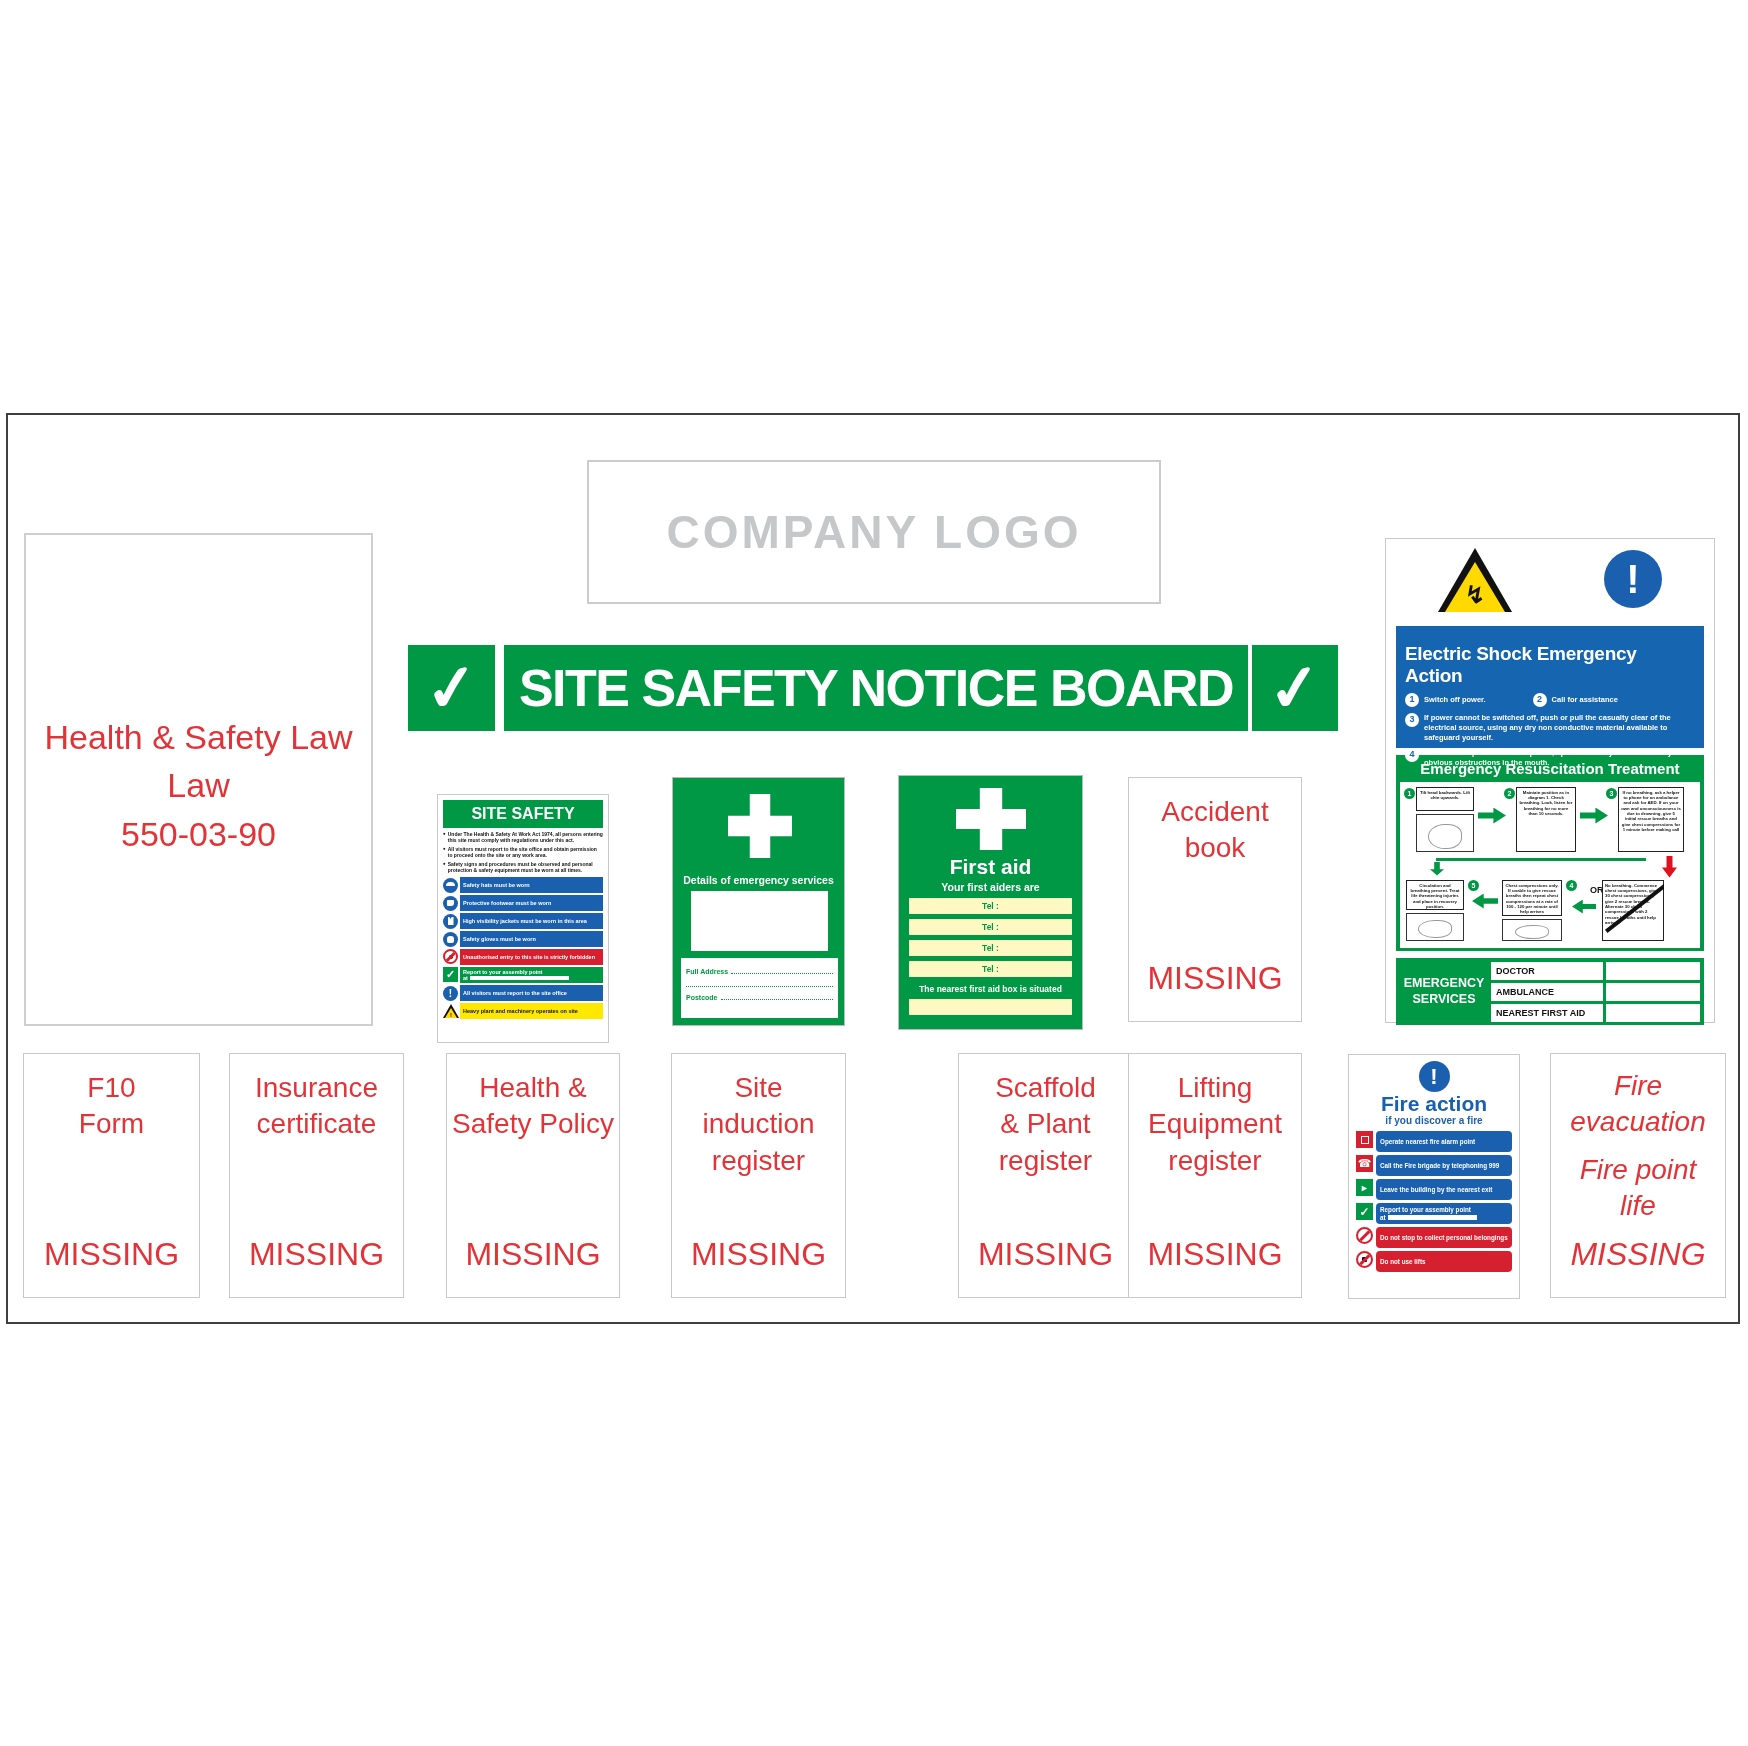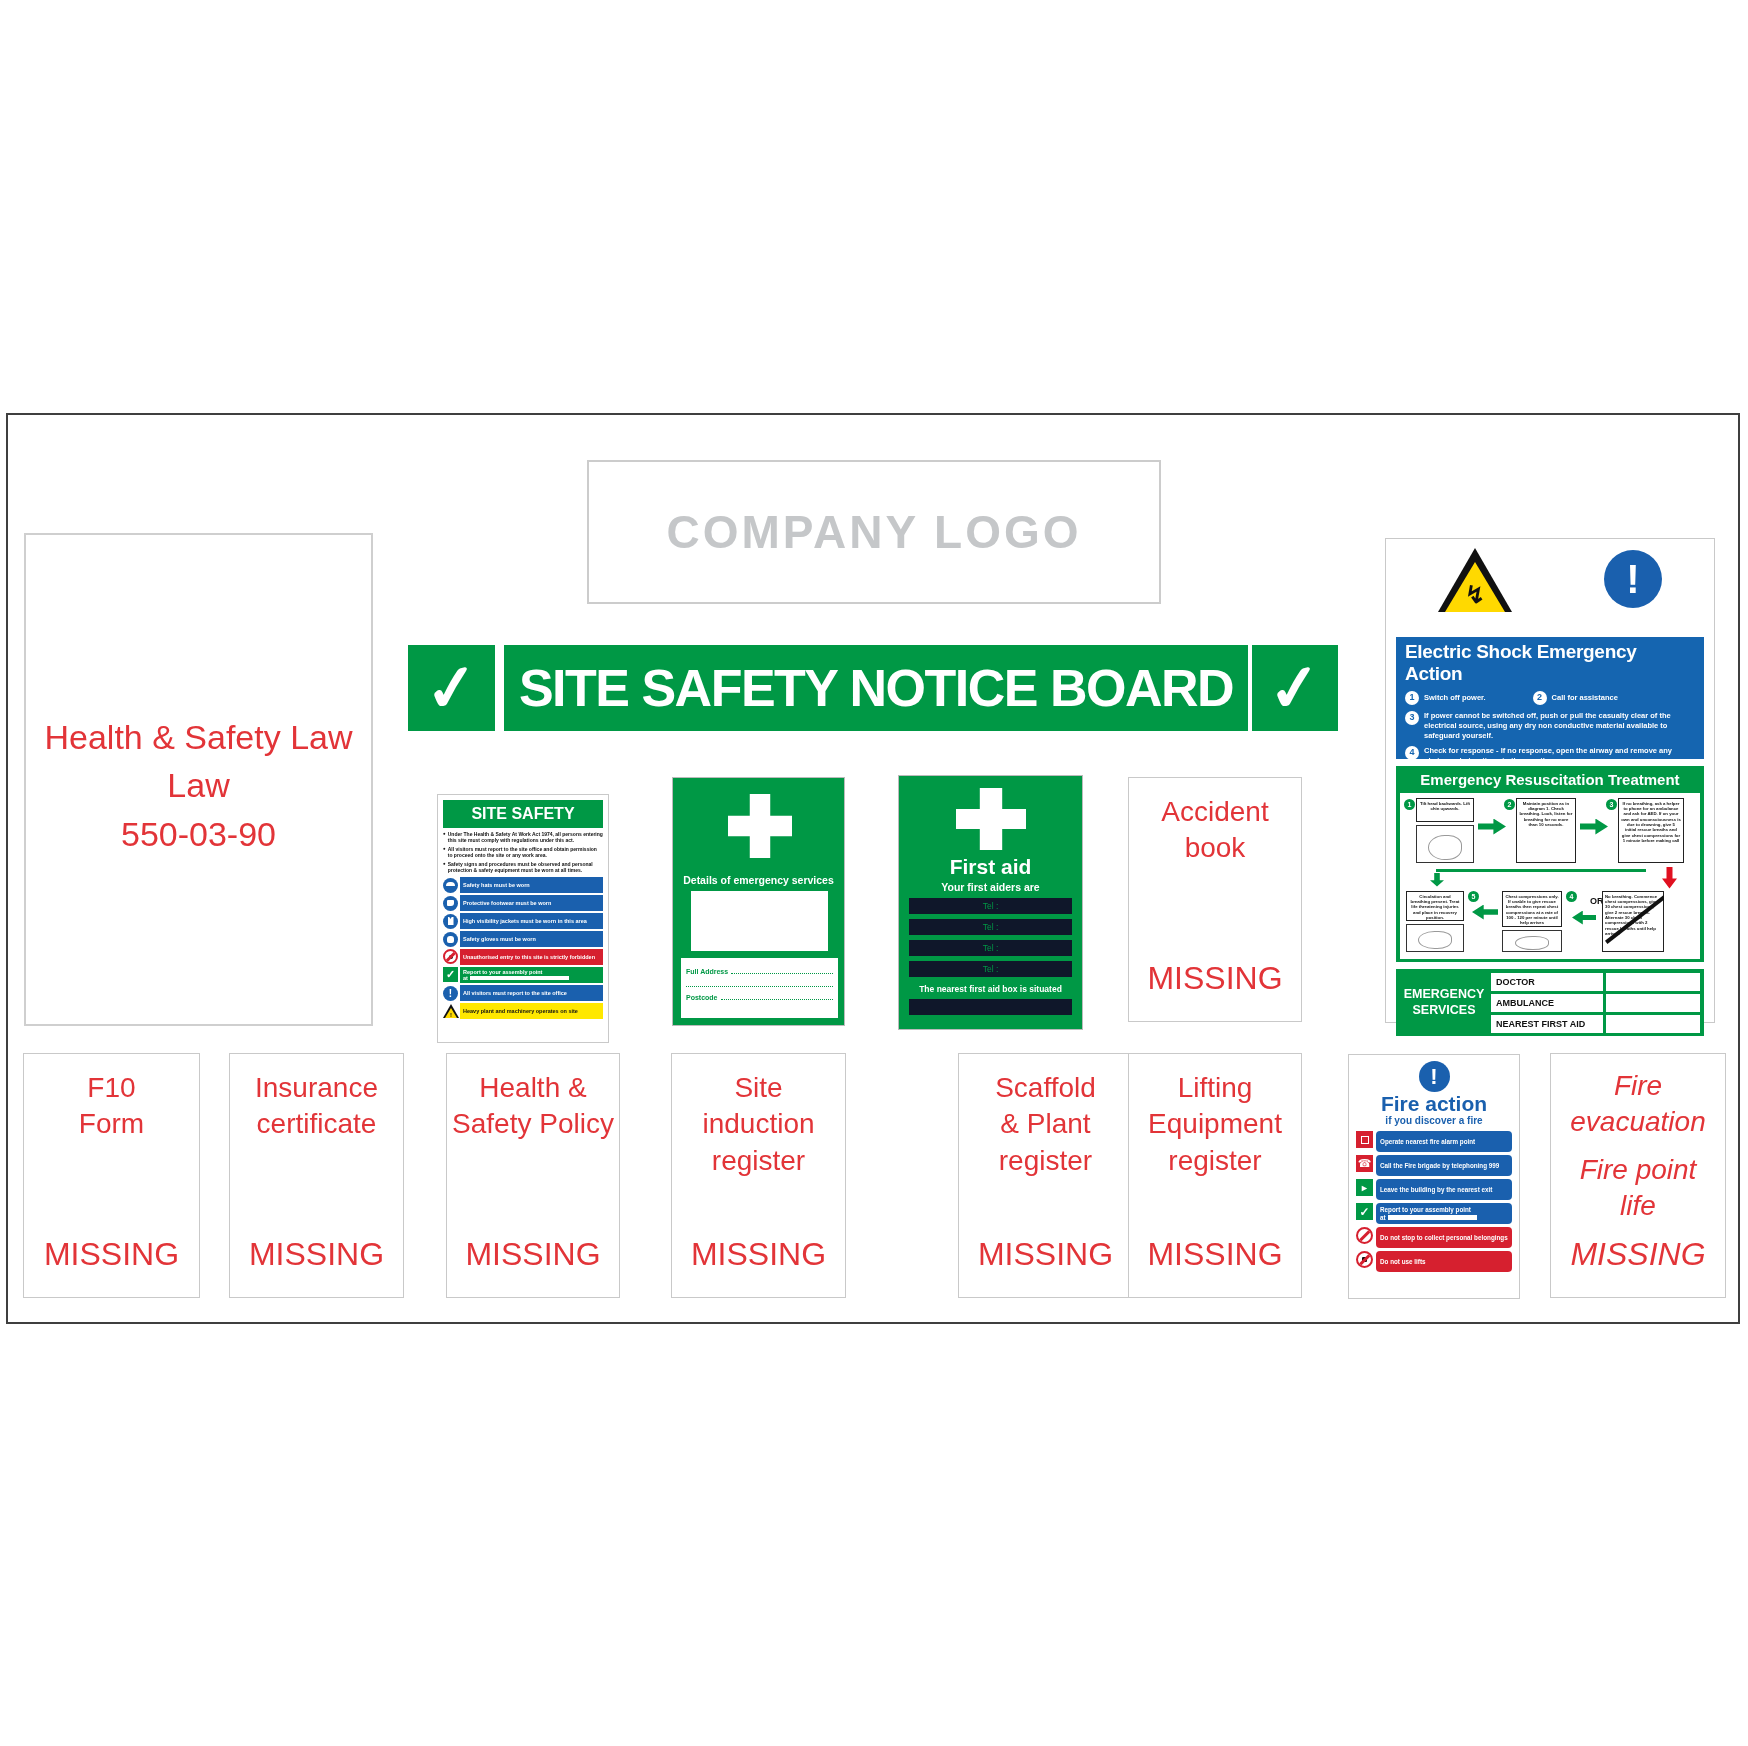--- a/index.html
+++ b/index.html
@@ -63,37 +63,37 @@
   #eds-title { color:#fff; font-weight:bold; font-size:10.5px; text-align:center; }
   #eds-box { background:#fff; }
   #eds-address { background:#fff; padding:4px 5px; font-size:7px; font-weight:bold; color:#009845; }
   .dotline { border-bottom:1.5px dotted #009845; flex:1; margin:0 0 1.5px 3px; }
   .addr-row { display:flex; align-items:flex-end; height:13px; }
 
   
   #first-aid-sign { left:898px; top:775px; width:185px; height:255px; background:#009845; border:1px solid #bbb; position:absolute; }
   #fa-title { color:#fff; font-weight:bold; font-size:21px; text-align:center; line-height:1; }
   #fa-sub { color:#fff; font-weight:bold; font-size:10.5px; text-align:center; margin-top:3px; }
-  .tel-bar { background:#0f172a; height:16px; margin:5px 10px 0 10px; display:flex; align-items:center; justify-content:center;
-    color:#009845; font-weight:normal; font-size:8.5px; }
+  .tel-bar { background:#fef9c3; height:16px; margin:5px 10px 0 10px; display:flex; align-items:center; justify-content:center;
+    color:#009845; font-weight:bold; font-size:8.5px; }
   #fa-footer { color:#fff; font-weight:bold; font-size:8.5px; text-align:center; margin-top:7px; }
 
   
   .doc-card { position:absolute; background:#fff; border:1px solid #c9c9c9; display:flex; flex-direction:column;
     align-items:center; justify-content:space-between; padding:16px 4px 24px 4px; }
   .doc-title { color:#e23438; font-size:28px; line-height:1.3; text-align:center; }
   .doc-missing { color:#e23438; font-size:32px; text-align:center; }
 
   
   #electric-shock-panel { left:1385px; top:538px; width:330px; height:485px; padding:9px 10px; position:absolute; }
   #es-icons { position:relative; height:66px; }
   .tri-big-outer { position:absolute; left:42px; top:0; width:74px; height:64px; background:#111; clip-path:polygon(50% 0,100% 100%,0 100%); display:flex; align-items:flex-end; justify-content:center; }
   .tri-big-inner { width:60px; height:50px; background:#ffd900; clip-path:polygon(50% 0,100% 100%,0 100%); display:flex; align-items:flex-end; justify-content:center; color:#111; font-size:24px; font-weight:bold; line-height:1.4; }
   .circ-big { position:absolute; right:42px; top:2px; width:58px; height:58px; border-radius:50%; background:#1a60ae; color:#fff; font-size:40px; font-weight:bold; display:flex; align-items:center; justify-content:center; }
-  #es-header { margin-top:23px; background:#1565b0; color:#fff; padding:4px 9px; height:122px; }
+  #es-header { margin-top:12px; background:#1565b0; color:#fff; padding:17px 9px; height:122px; }
   #es-header h1 { font-size:19px; font-weight:bold; letter-spacing:-0.3px; }
   .es-step { display:flex; gap:5px; margin-top:6px; font-size:7.5px; font-weight:bold; line-height:1.3; }
   .num-circ { width:14px; height:14px; flex:0 0 14px; border-radius:50%; background:#fff; color:#1565b0; font-size:9px; font-weight:bold; display:flex; align-items:center; justify-content:center; }
   #es-steps12 { display:flex; margin-top:6px; }
   #es-steps12 .es-step { margin-top:0; flex:1; align-items:center; }
   #es-resus { margin-top:7px; background:#009845; padding:4px; height:196px; }
   #es-resus h2 { color:#fff; font-size:15px; font-weight:bold; text-align:center; line-height:1.3; }
   #resus-flow { position:relative; background:#fff; height:166px; margin-top:3px; }
   .rbox { position:absolute; border:1px solid #222; background:#fff; font-size:4.3px; font-weight:bold; line-height:1.25; padding:2px; color:#111; overflow:hidden; text-align:center; }
   .rsketch { position:absolute; border:1px solid #333; background:#fff; overflow:hidden; }

